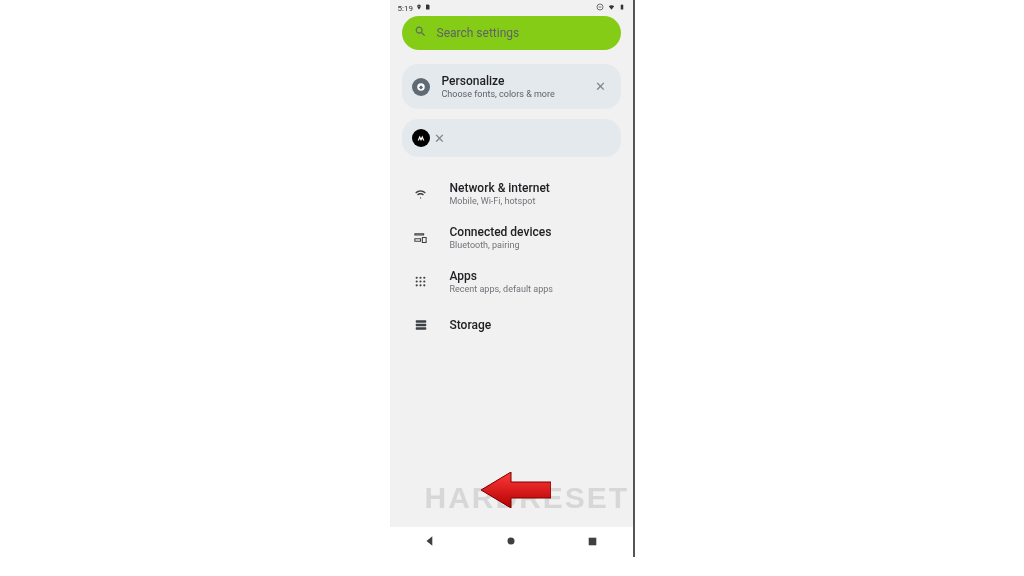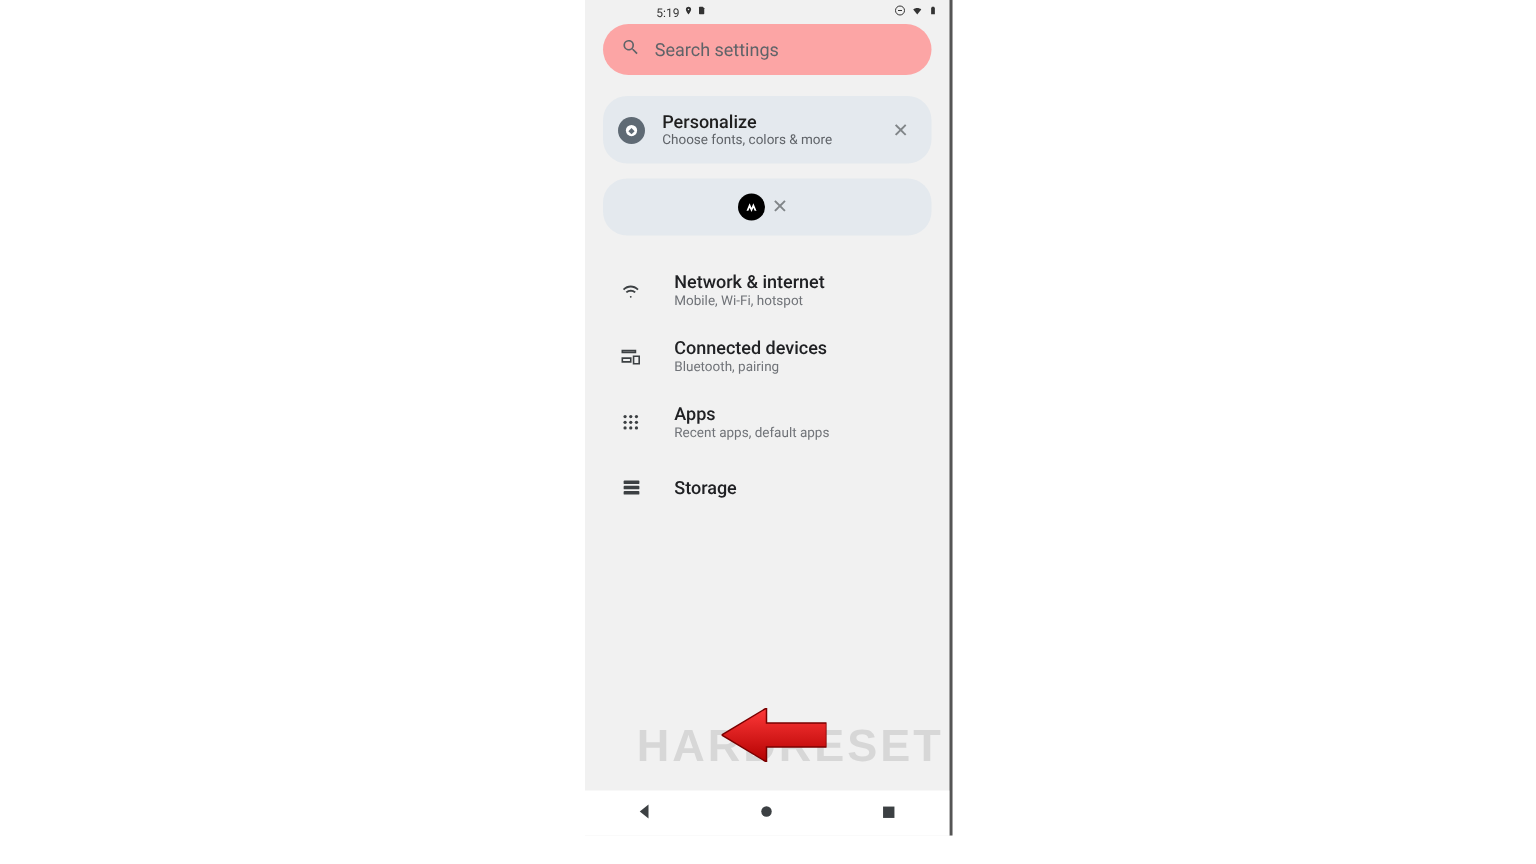--- a/index.html
+++ b/index.html
@@ -24,53 +24,52 @@
     }
     
     .status-bar {
       display: flex;
       justify-content: space-between;
       align-items: center;
       font-size: 8px;
       padding: 3px 8px;
       color: #333;
     }
-    .status-left { display: flex; align-items: center; gap: 3px; margin-left: 40px; }
+    .status-left { display: flex; align-items: center; gap: 3px; }
     .status-right { display: flex; align-items: center; gap: 3px; }
     .status-right svg, .status-left svg { fill: #333; }
     
     .page-title {
       font-size: 22px;
       font-weight: 400;
       color: #202124;
       padding: 32px 16px 18px 16px;
     }
     
     .search-bar {
       margin: 0 12px 14px 12px;
-      background: #fca5a5;
+      background: #84cc16;
       border-radius: 18px;
       height: 34px;
       display: flex;
       align-items: center;
       padding: 16px 12px;
       gap: 10px;
     }
     .search-bar svg { fill: #5f6368; }
     .search-bar span { font-size: 12px; color: #5f6368; }
     
     .card {
       margin: 0 12px 10px 12px;
       background: #e4e9ee;
       border-radius: 16px;
       padding: 10px 10px;
       display: flex;
       align-items: center;
       position: relative;
-      justify-content: center;
     }
     .card-icon {
       width: 18px; height: 18px;
       border-radius: 50%;
       background: #5f6a74;
       display: flex; align-items: center; justify-content: center;
       flex-shrink: 0;
     }
     .card-icon svg { fill: #ffffff; }
     .card-icon.moto { background: #000; }

